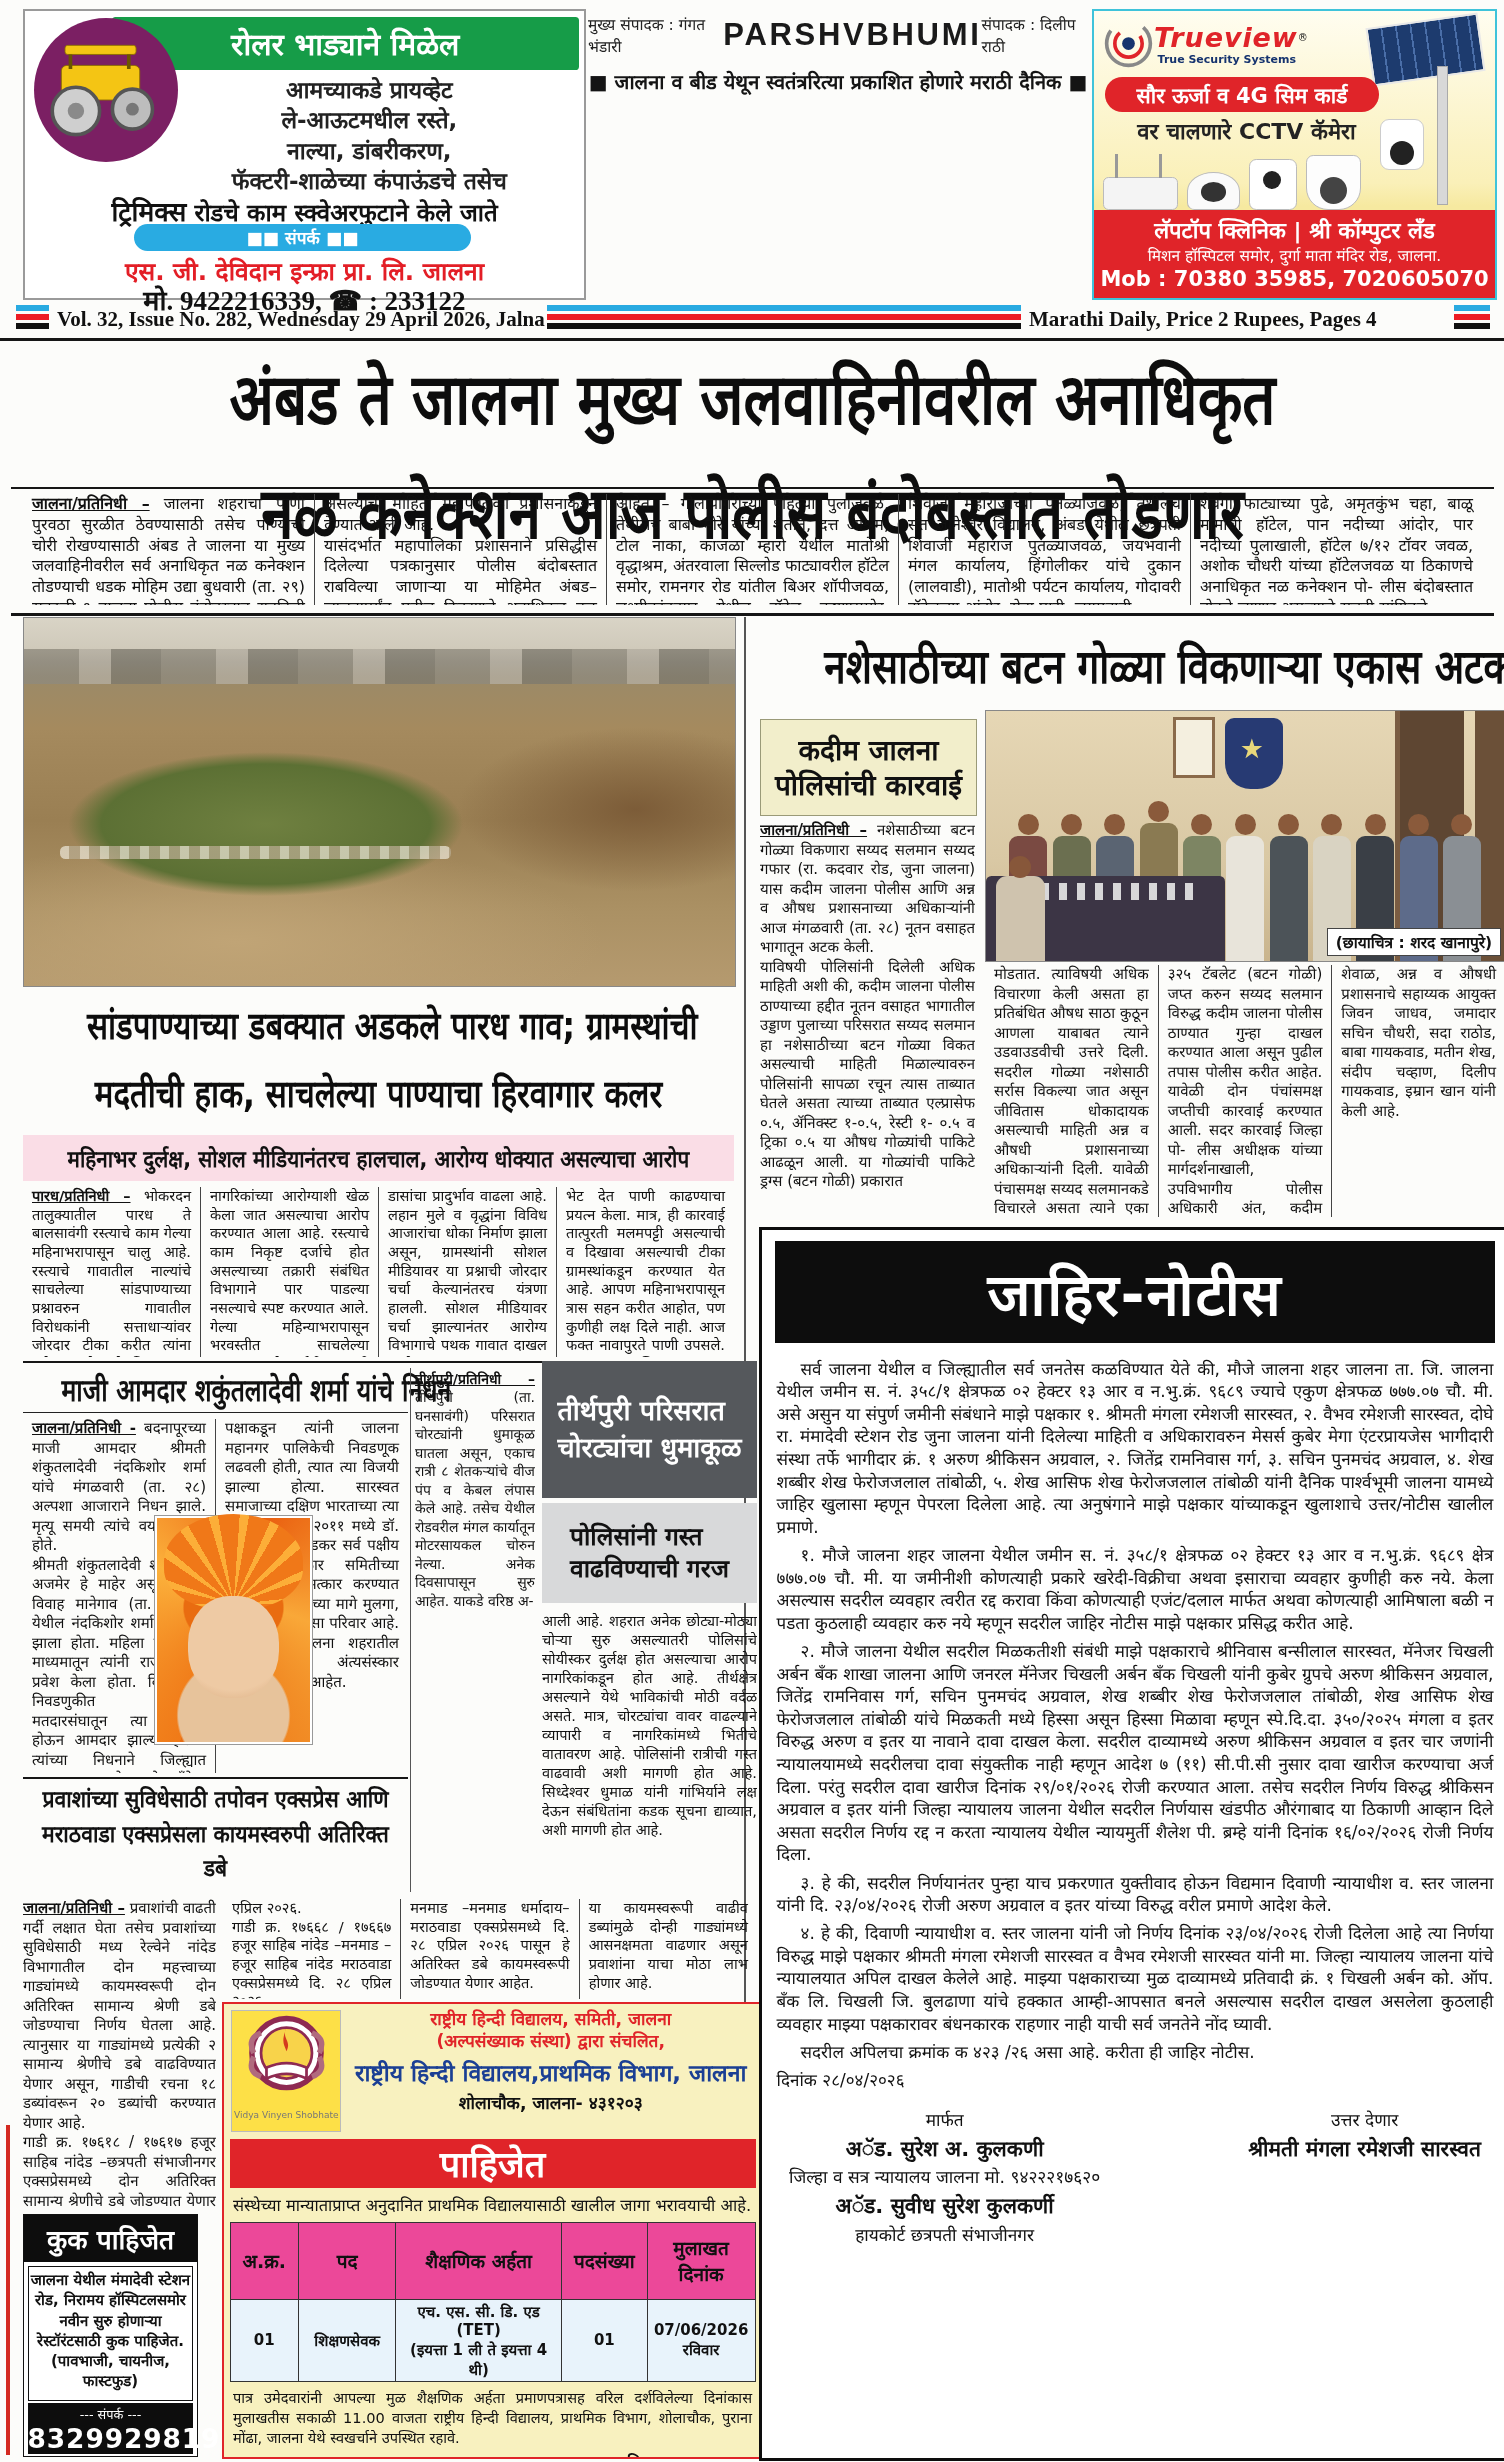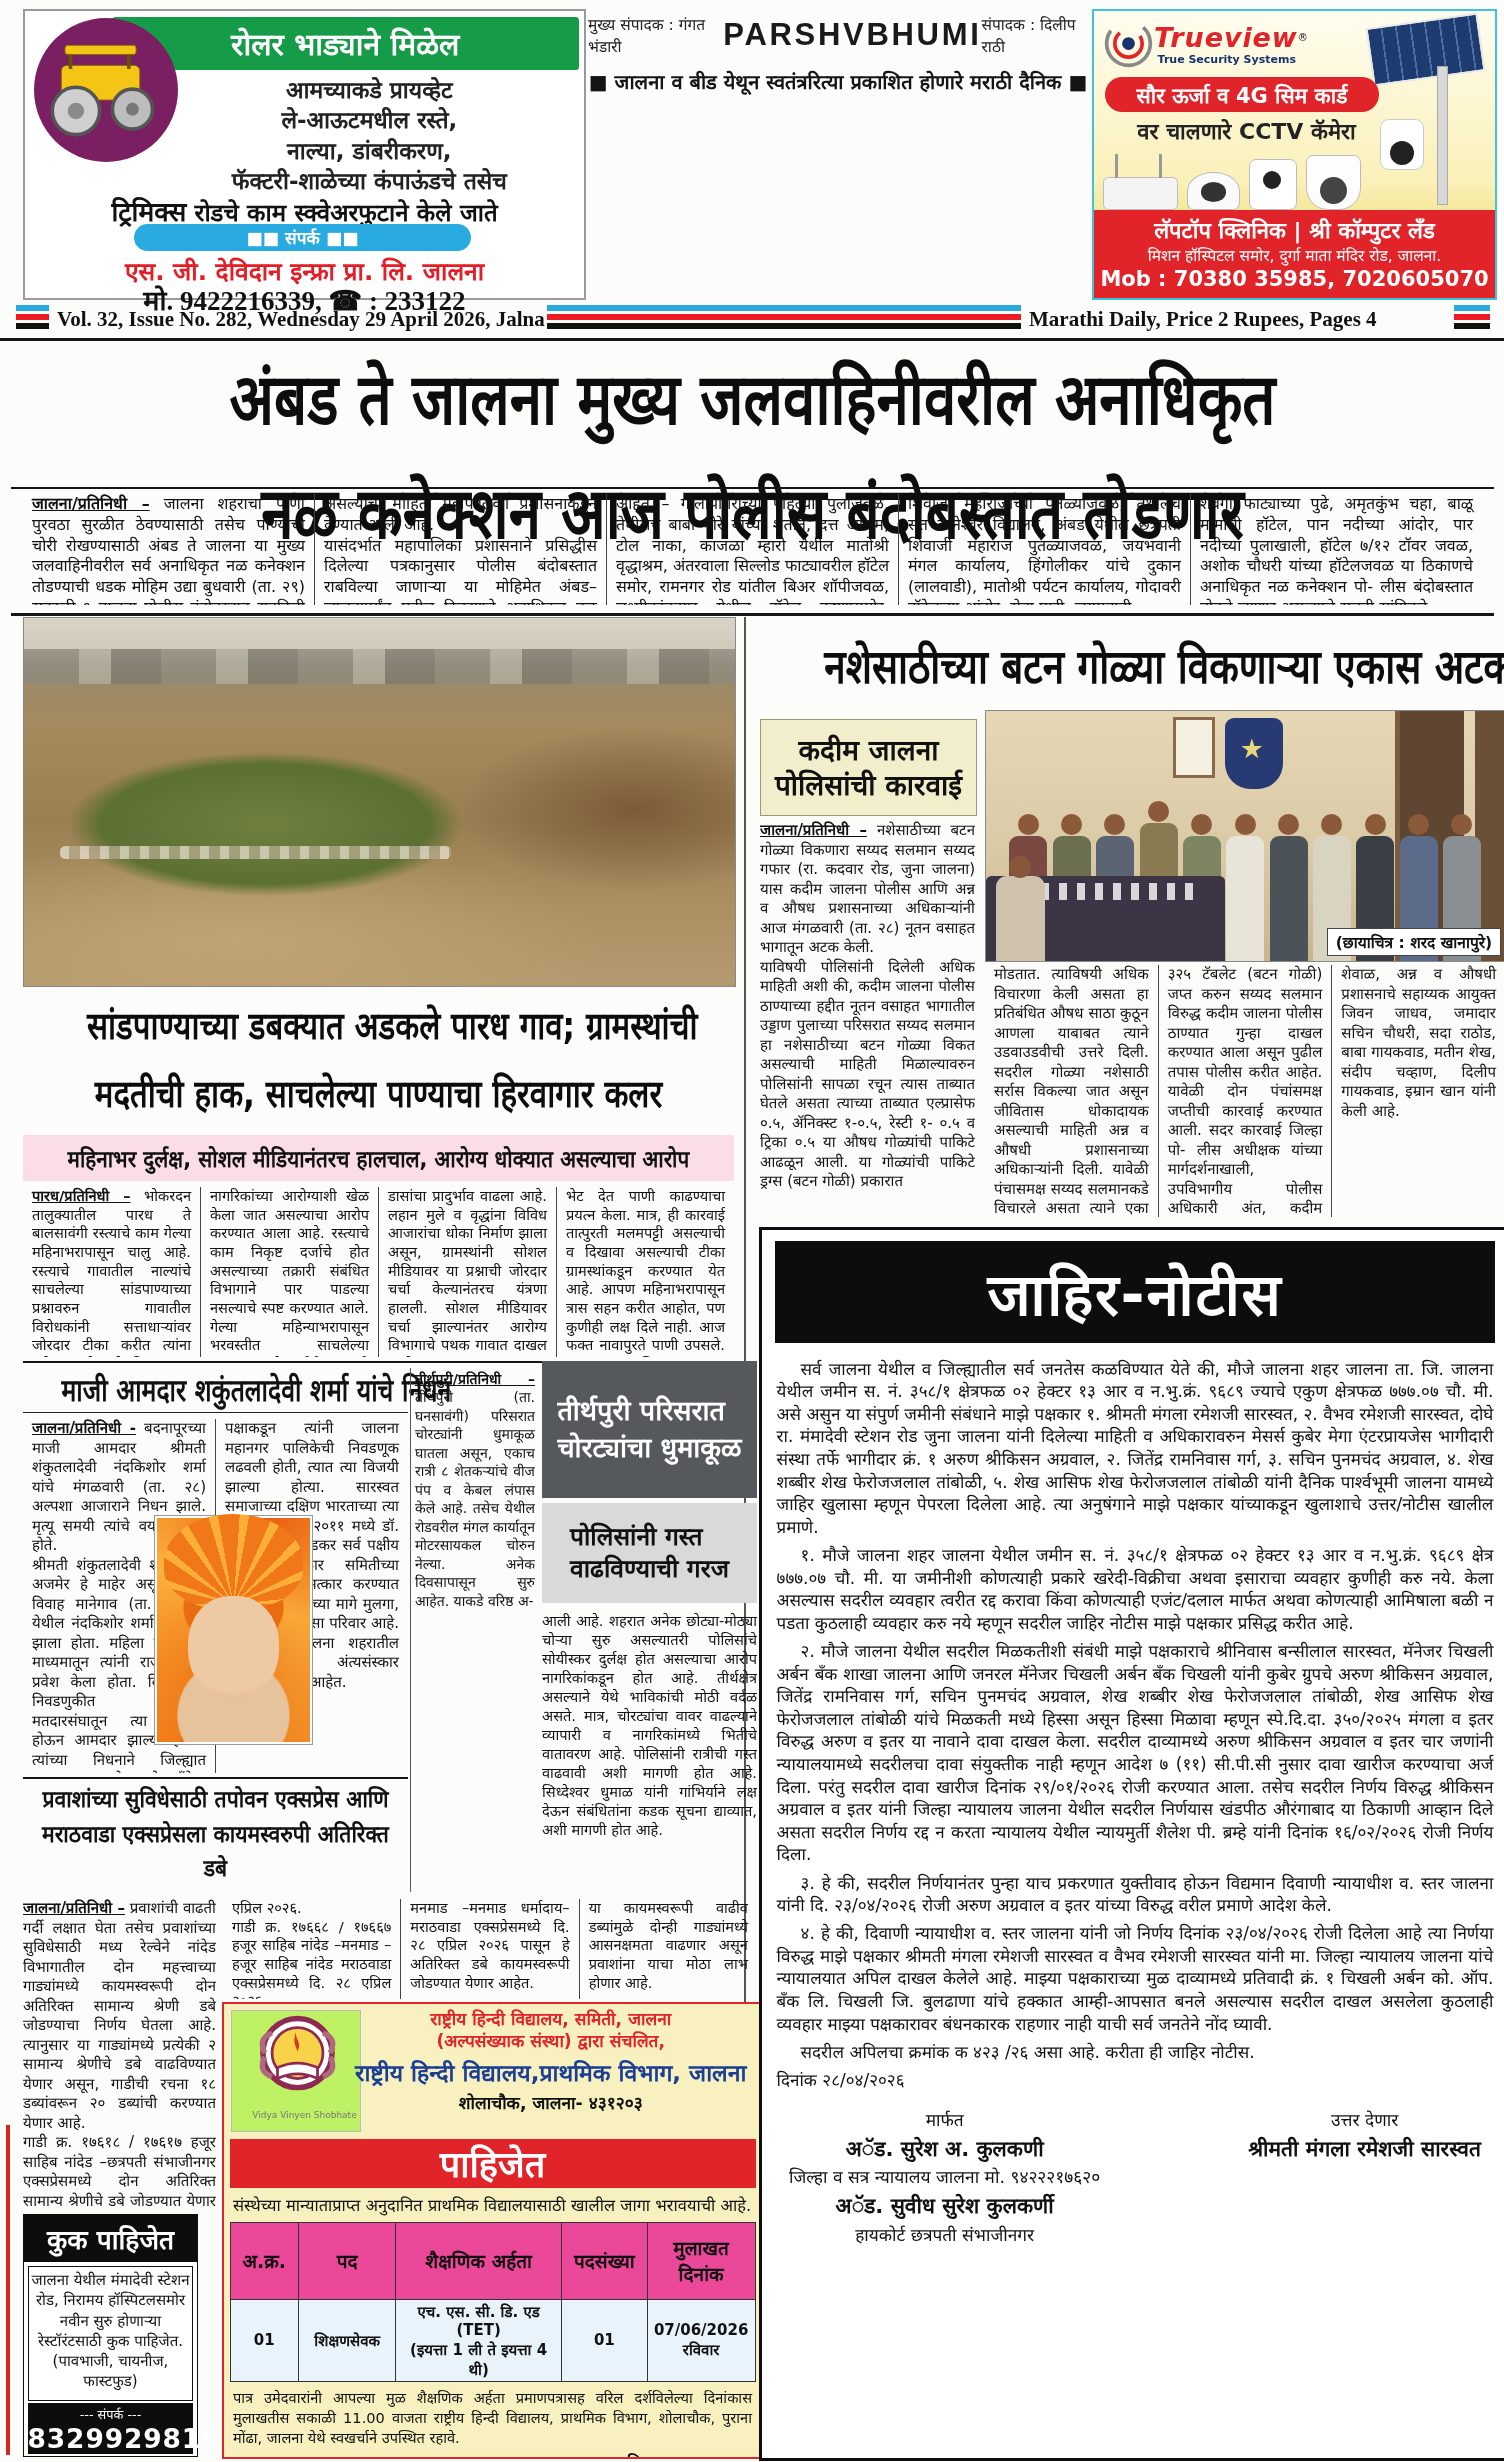--- a/index.html
+++ b/index.html
@@ -143,30 +143,30 @@
   .tp-cont{left:542px;top:1612px;width:215px;height:279px;font-size:14.6px;line-height:1.3;overflow:hidden;}
 
   .h-rail{left:23px;top:1782px;width:385px;height:108px;font-weight:bold;font-size:23px;line-height:1.5;text-align:center;
           transform:scaleX(.92);transform-origin:center;}
   .rail-c1{left:23px;top:1899px;width:193px;height:308px;font-size:15px;line-height:1.3;overflow:hidden;}
   .railcols{left:223px;top:1899px;width:534px;height:100px;display:flex;font-size:14.6px;line-height:1.28;overflow:hidden;}
 
   .cook{left:23px;top:2214px;width:173px;height:241px;border:1.8px solid #111;background:#fff;}
   .cook-h{height:47px;background:#0d0d0d;color:#fff;display:flex;align-items:center;justify-content:center;
           font-size:26.4px;font-weight:bold;}
-  .cook-b{margin:3.6px;border:1.8px solid #111;height:126px;text-align:center;font-size:15px;font-weight:normal;
+  .cook-b{margin:3.6px;border:1.8px solid #111;height:126px;text-align:center;font-size:15px;font-weight:bold;
           line-height:1.35;padding:3.6px 1.8px;overflow:hidden;}
   .cook-f{position:absolute;left:3.6px;right:3.6px;bottom:2px;height:51px;background:#0d0d0d;color:#fff;text-align:center;}
   .cook-f .lbl{font-size:12.8px;margin-top:1.8px;}
   .cook-f .ph{font-size:26.4px;font-weight:bold;letter-spacing:0.9px;}
 
   
   .school{left:222px;top:2002px;width:537px;height:453px;border:2.7px solid #e02429;background:#f8f1bf;overflow:hidden;}
   .sc-top{position:relative;height:133px;}
-  .sc-logo{position:absolute;left:7.3px;top:5.5px;width:108px;height:120px;background:#bef264;border:0.9px solid #bbb;text-align:left;padding-left:20px;}
+  .sc-logo{position:absolute;left:7.3px;top:5.5px;width:108px;height:120px;background:#fde047;border:0.9px solid #bbb;text-align:center;}
   .sc-logo .cap{font-size:9px;color:#777;margin-top:1.8px;}
   .sc-txt{position:absolute;left:120px;top:3.6px;right:3.6px;text-align:center;}
   .sc-org{color:#e02429;font-weight:bold;font-size:17.3px;line-height:1.3;}
   .sc-name{color:#1b3f94;font-weight:bold;font-size:23px;margin-top:3.6px;}
   .sc-addr{font-size:17.3px;font-weight:bold;margin-top:2.7px;}
   .sc-banner{height:49px;background:#e02429;color:#fff;display:flex;align-items:center;justify-content:center;
              font-size:36px;font-weight:bold;margin:1.8px 5.5px;}
   .sc-body{font-size:16.4px;padding:3.6px 9px;}
   .sc-table{width:calc(100% - 11px);margin:1.8px 5.5px;border-collapse:collapse;font-size:15px;text-align:center;}
   .sc-table th{background:#ec4899;border:0.9px solid #333;padding:12px;font-size:19px;}

